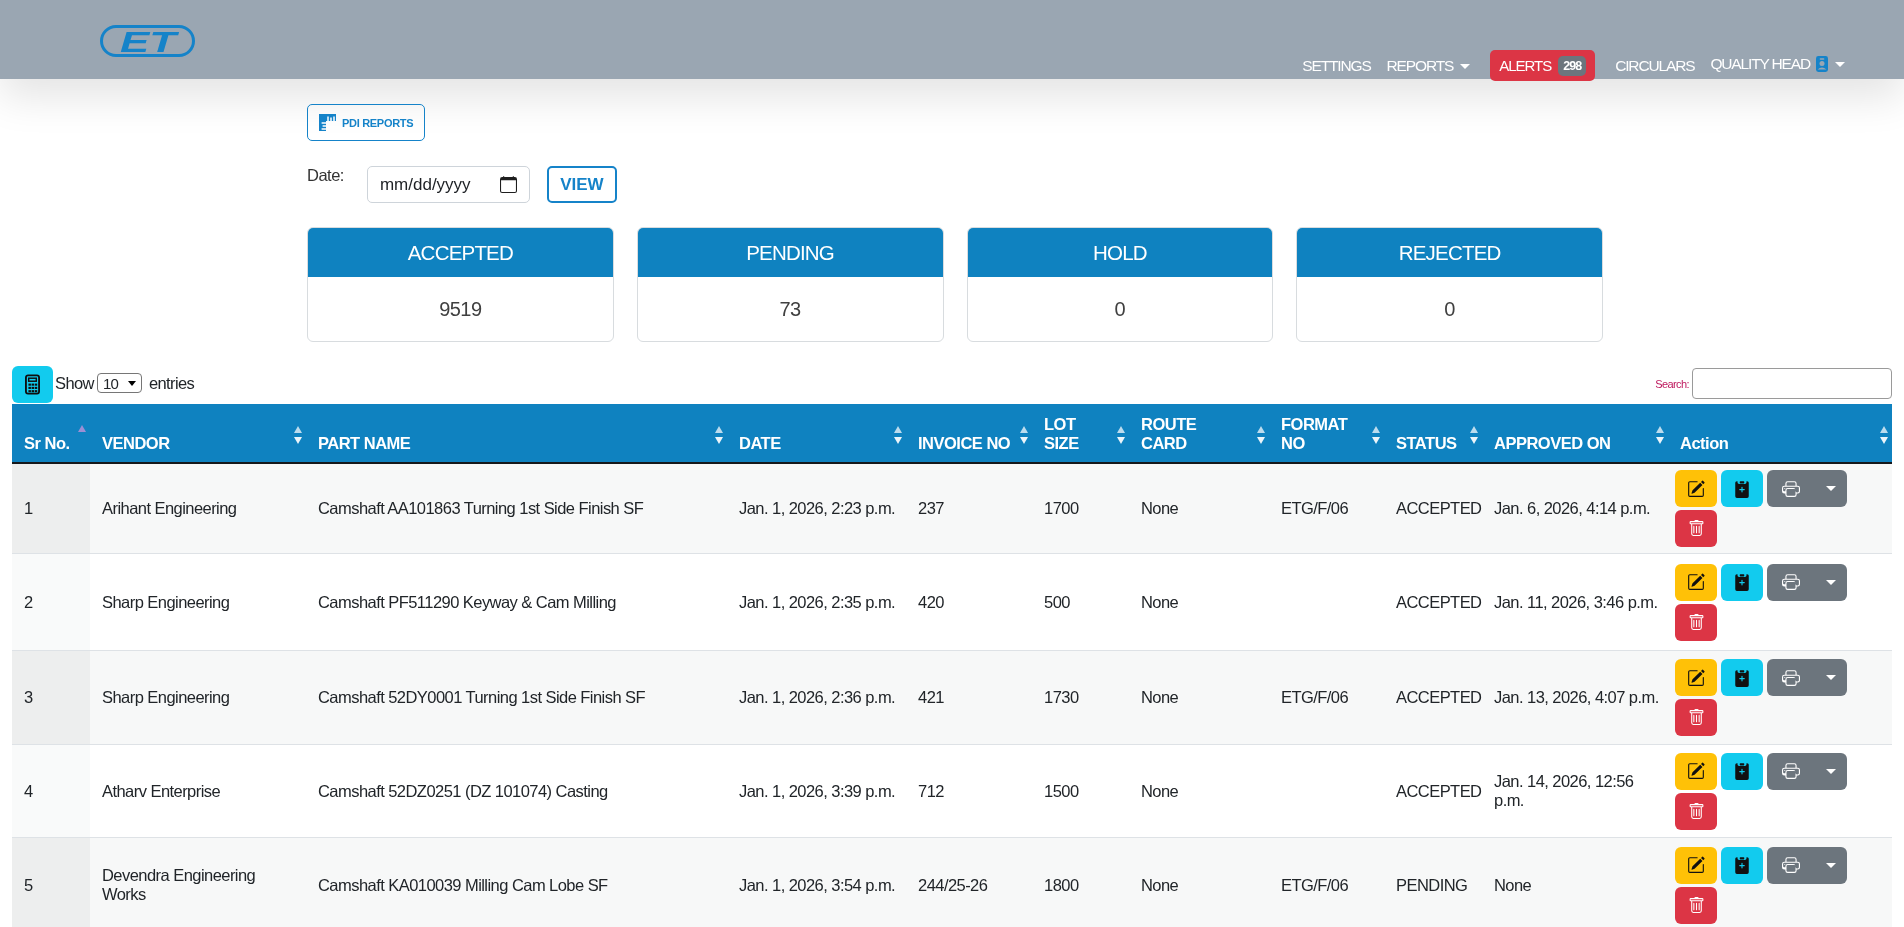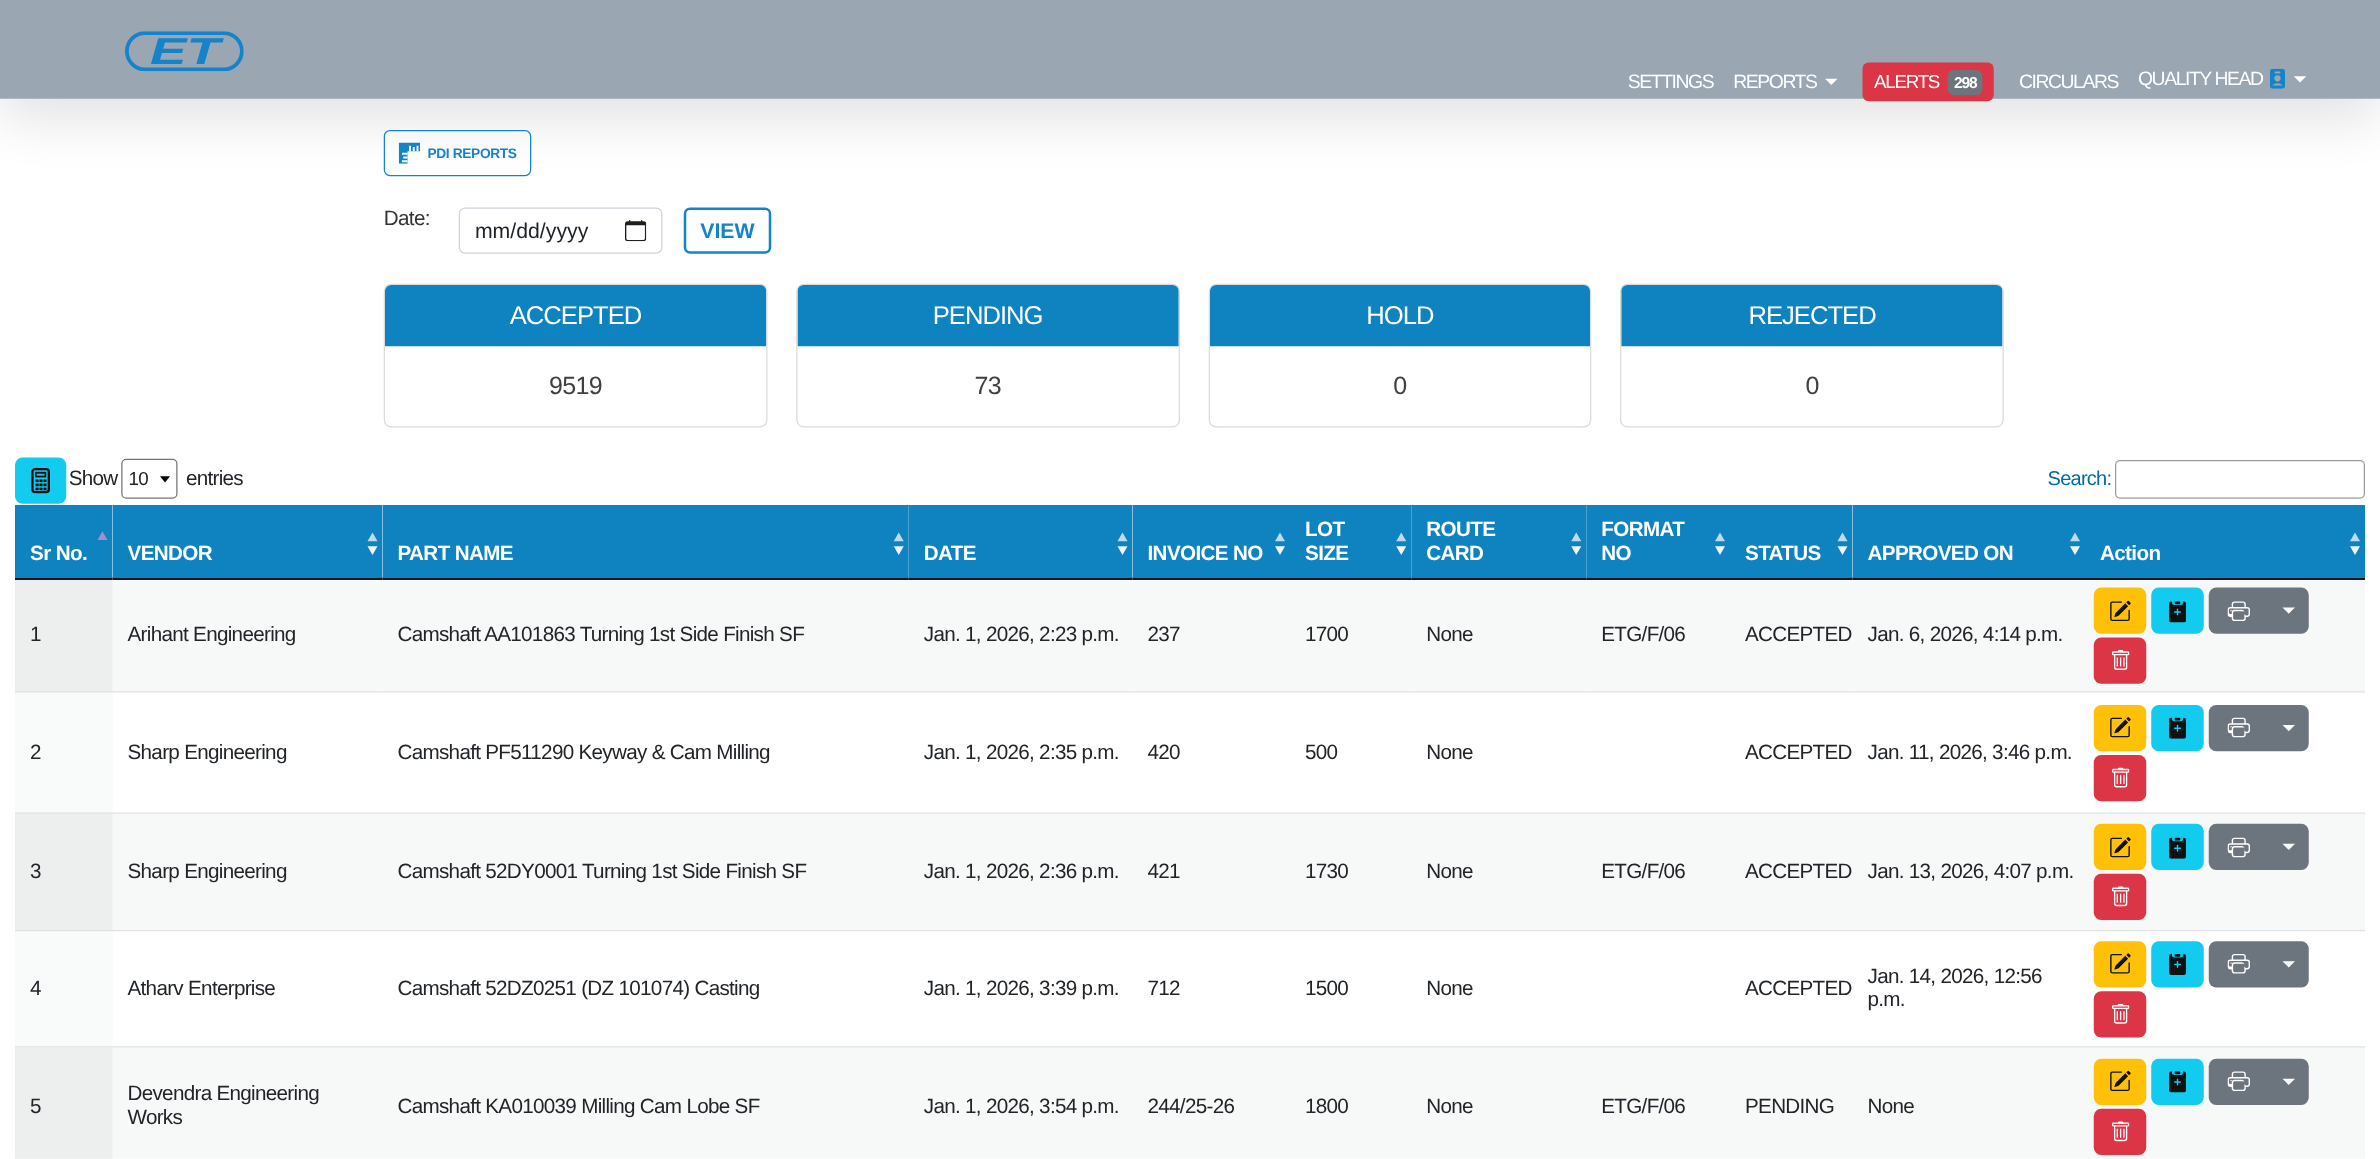--- a/index.html
+++ b/index.html
@@ -43,27 +43,27 @@
   letter-spacing:-0.8px; display:flex; align-items:center; justify-content:center; }
 .card-body { height:64px; display:flex; align-items:center; justify-content:center;
   font-size:20px; letter-spacing:-0.5px; color:#404040; }
 
 .controls { position:relative; height:0; }
 .calc-btn { position:absolute; left:0px; top:-38px; width:41px; height:37px;
   background:#12cbee; border:none; border-radius:6px; display:flex; align-items:center;
   justify-content:center; }
 .show-group { position:absolute; left:43px; top:-37px; height:32px; display:flex; align-items:center;
   font-size:16.5px; letter-spacing:-0.6px; color:#212529; }
-.select { width:45px; height:32px; border:1px solid #767676; border-radius:4px;
+.select { width:45px; height:20px; border:1px solid #767676; border-radius:4px;
   background:#fff; margin:0 7px 0 3px; display:flex; align-items:center; padding:0 5px;
   justify-content:space-between; font-size:15px; }
 .sel-caret { width:0; height:0; border-left:4px solid transparent;
   border-right:4px solid transparent; border-top:5px solid #000; }
 .search-group { position:absolute; right:0px; top:-36px; height:31px; display:flex; align-items:center; }
-.search-label { font-size:16px; letter-spacing:-0.6px; color:#0369a1; margin-right:3px; }
+.search-label { font-size:11px; letter-spacing:-0.6px; color:#be185d; margin-right:3px; }
 .search-input { width:200px; height:31px; border:1px solid #9a9a9a; border-radius:4px;
   background:#fff; outline:none; }
 
 .tablewrap { margin:0 12px; margin-top:62px; }
 table { border-collapse:collapse; table-layout:fixed; width:1880px; }
 thead th { background:#0f82c0; color:#fff; font-size:16.5px; font-weight:bold; letter-spacing:-0.5px;
   text-align:left; padding:0 12px 9px; height:59px; vertical-align:bottom; position:relative;
   border-bottom:2px solid #16181b; line-height:19px; white-space:nowrap; }
 .arr { position:absolute; right:4px; width:0; height:0;
   border-left:4px solid transparent; border-right:4px solid transparent; }

